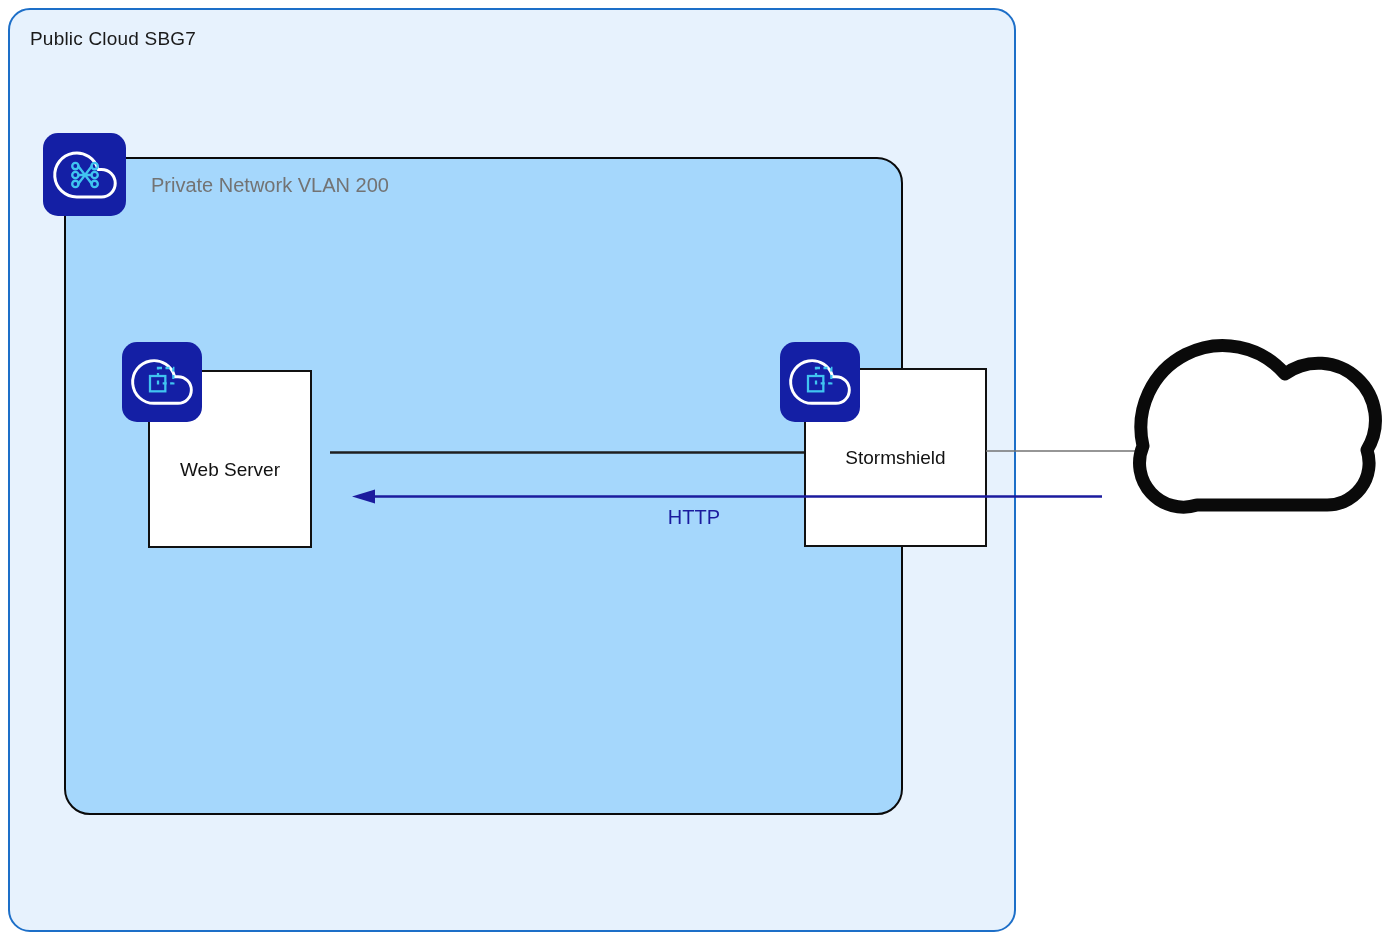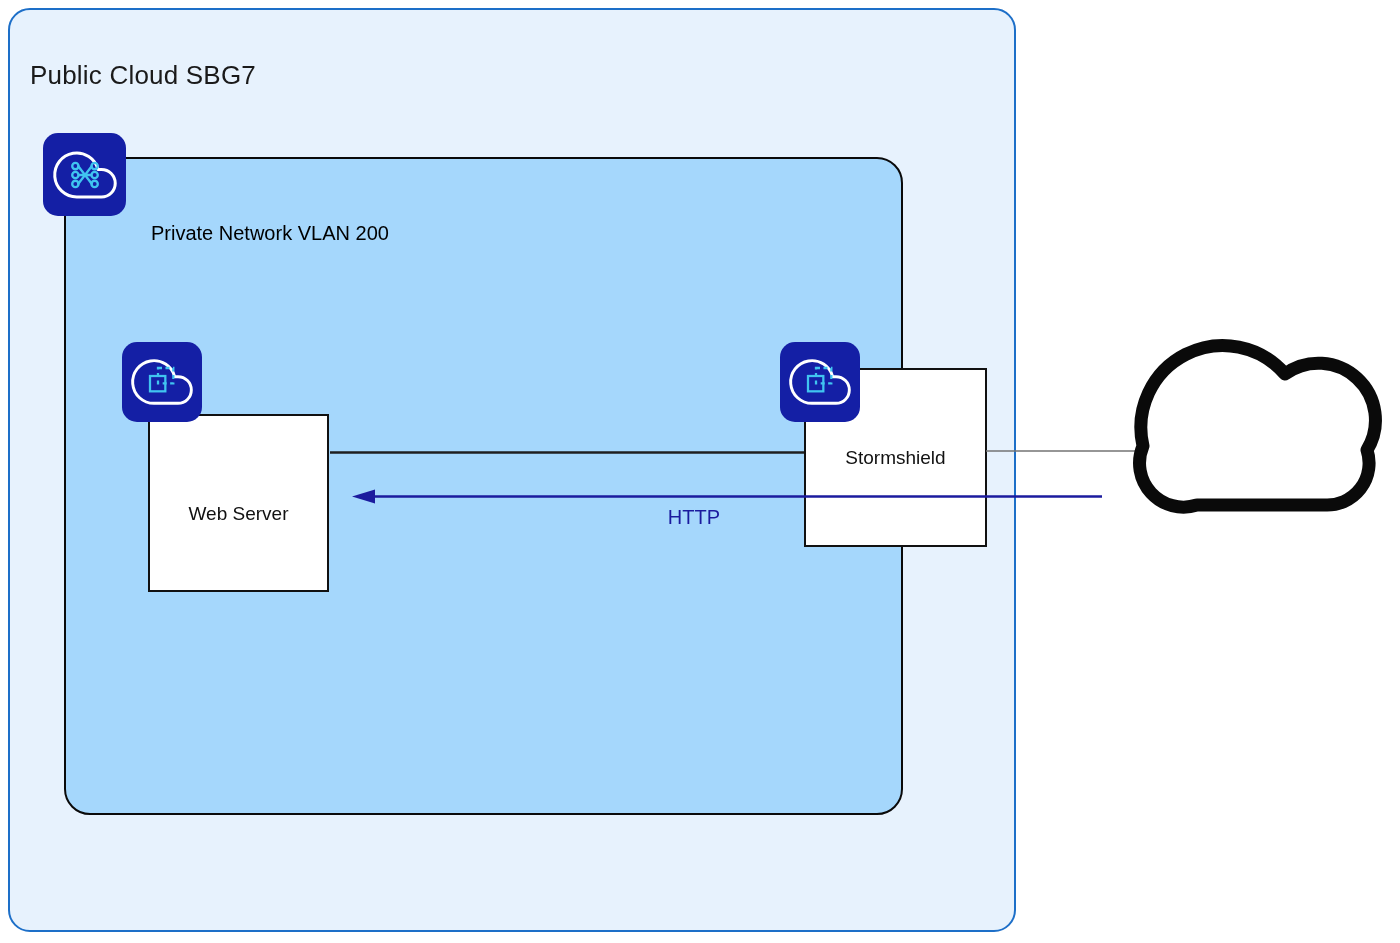--- a/index.html
+++ b/index.html
@@ -6,38 +6,38 @@
   .stage{
     position:relative;width:1400px;height:943px;overflow:hidden;
     font-family:"Liberation Sans", sans-serif;background:#ffffff;
   }
   .outer-box{
     position:absolute;left:8px;top:8px;width:1008px;height:924px;
     box-sizing:border-box;background:#E7F2FD;border:2px solid #1D6FC8;
     border-radius:22px;z-index:1;
   }
   .outer-title{
-    position:absolute;left:30px;top:28px;font-size:26px;color:#1a1a1a;
-    letter-spacing:0.2px;z-index:2;margin-top:32px;
+    position:absolute;left:30px;top:28px;font-size:19px;color:#1a1a1a;
+    letter-spacing:0.2px;z-index:2;
   }
   .inner-box{
     position:absolute;left:64px;top:157px;width:839px;height:658px;
     box-sizing:border-box;background:#A5D7FC;border:2px solid #0a0a0a;
     border-radius:26px;z-index:2;
   }
   .inner-title{
-    position:absolute;left:151px;top:174px;font-size:20px;color:#000000;z-index:3;margin-top:48px;
+    position:absolute;left:151px;top:174px;font-size:20px;color:#737373;z-index:3;
   }
   .node-box{
     position:absolute;box-sizing:border-box;background:#ffffff;
     border:2px solid #111;display:flex;align-items:center;justify-content:center;
     z-index:3;
   }
   .node-box .node-label{font-size:19px;color:#111;}
-  .web-box{left:148px;top:370px;width:181px;height:178px;margin-top:44px;}
+  .web-box{left:148px;top:370px;width:164px;height:178px;}
   .web-box .node-label{transform:translateY(11px);}
   .storm-box{left:804px;top:368px;width:183px;height:179px;}
   .badge{
     position:absolute;width:80px;height:80px;border-radius:15px;
     background:#141FA5;display:flex;align-items:center;justify-content:center;
     z-index:4;
   }
   .badge svg{display:block;}
   .badge-network{left:43px;top:133px;width:83px;height:83px;}
   .badge-web{left:122px;top:342px;}

